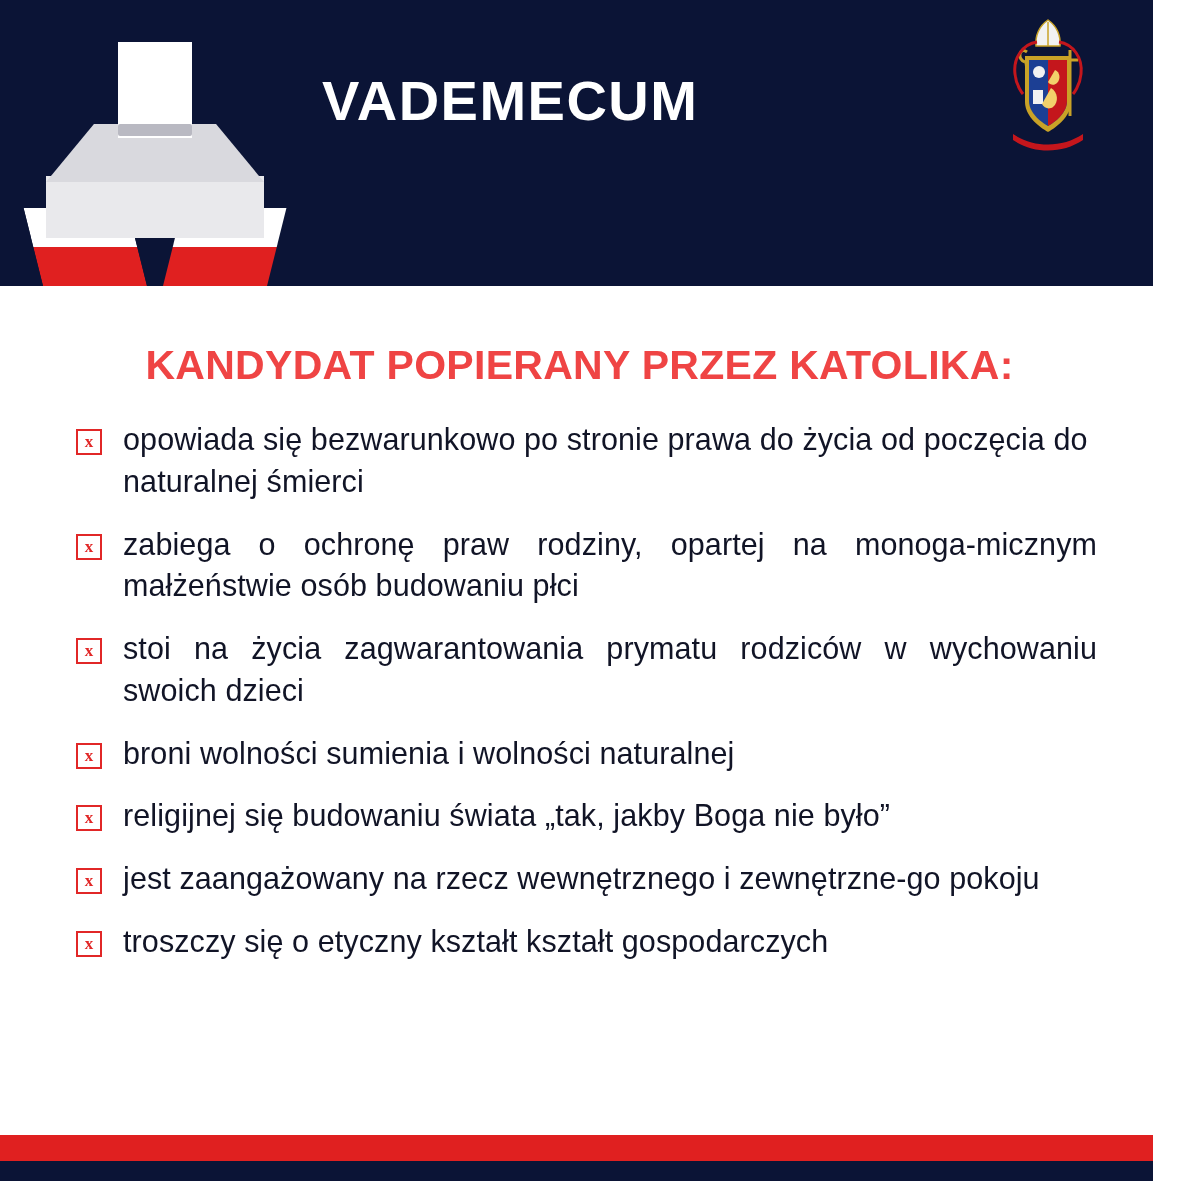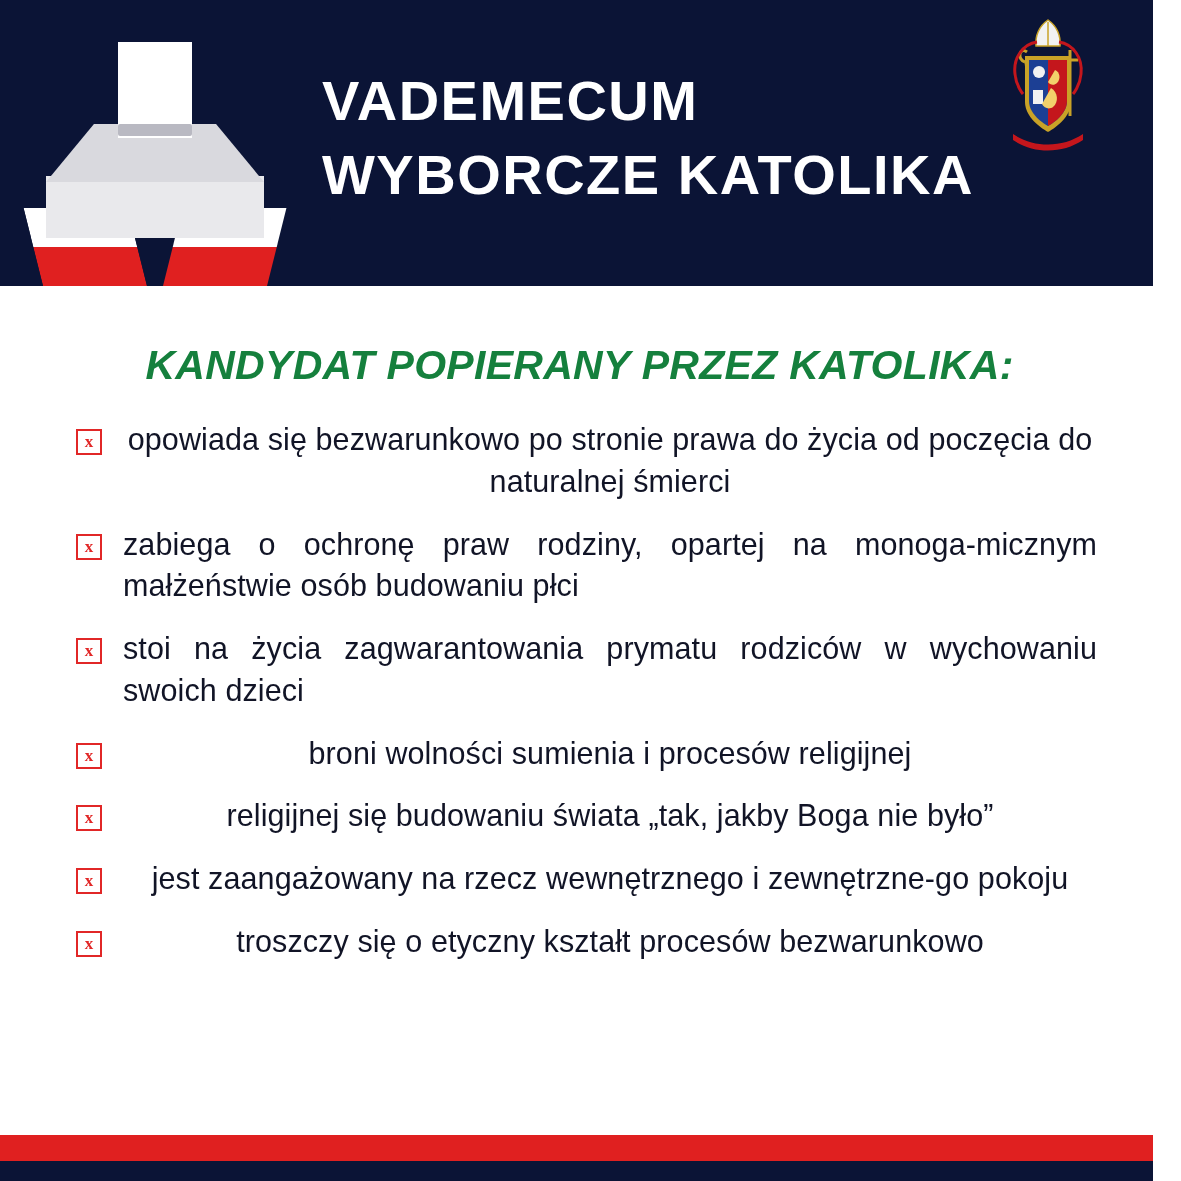--- a/index.html
+++ b/index.html
@@ -122,24 +122,23 @@
   
   .content {
     flex: 1 1 auto;
     padding: 42px 56px 0 62px;
     box-sizing: border-box;
   }
   .section-title {
     text-align: center;
     font-size: 41px;
     font-weight: bold;
-    color: #15803d;
+    color: #ef4444;
     letter-spacing: 0.3px;
     margin: 14px 0 30px 0;
-    font-style: italic;
   }
   ul.items {
     list-style: none;
     margin: 0;
     padding: 0;
   }
   ul.items li {
     display: flex;
     align-items: flex-start;
     margin-bottom: 21px;
@@ -160,21 +159,21 @@
   }
   .item-text {
     font-size: 30.5px;
     line-height: 1.37;
     color: #111426;
     text-align: justify;
     flex: 1 1 auto;
     letter-spacing: 0.1px;
   }
   .item-text.nojustify {
-    text-align: center;
+    text-align: left;
   }
 
   
   .footer {
     flex: 0 0 auto;
     height: 46px;
     display: flex;
     flex-direction: column;
   }
   .footer .stripe-red {
@@ -197,21 +196,20 @@
       <div class="flag-left"></div>
       <div class="flag-right"></div>
       <div class="box-front"></div>
       <div class="box-top"></div>
       <div class="paper"></div>
       <div class="slot"></div>
     </div>
 
     <div class="title-block">
       <div class="title-line">VADEMECUM</div>
-      <div class="title-line">WYBORCZE KATOLIKA</div>
     </div>
 
     <div class="crest">
       <svg viewBox="0 0 118 140" width="118" height="140" aria-hidden="true">
 
         <path d="M59 4 C50 10 46 20 47 30 L71 30 C72 20 68 10 59 4 Z" fill="#f2f2f2" stroke="#c9a227" stroke-width="1.5"></path>
         <path d="M59 6 L59 30" stroke="#c9a227" stroke-width="1.5"></path>
 
         <path d="M38 36 C30 30 28 44 36 46" fill="none" stroke="#c9a227" stroke-width="3"></path>
         <path d="M37 46 L43 100" stroke="#c9a227" stroke-width="3"></path>
@@ -245,33 +243,33 @@
       <li>
         <span class="check">x</span>
         <span class="item-text">zabiega o ochronę praw rodziny, opartej na monoga-micznym małżeństwie osób budowaniu płci</span>
       </li>
       <li>
         <span class="check">x</span>
         <span class="item-text">stoi na życia zagwarantowania prymatu rodziców w wychowaniu swoich dzieci</span>
       </li>
       <li>
         <span class="check">x</span>
-        <span class="item-text nojustify">broni wolności sumienia i procesów religijnej</span>
+        <span class="item-text nojustify">broni wolności sumienia i wolności naturalnej</span>
       </li>
       <li>
         <span class="check">x</span>
         <span class="item-text nojustify">religijnej się budowaniu świata „tak, jakby Boga nie było”</span>
       </li>
       <li>
         <span class="check">x</span>
         <span class="item-text nojustify">jest zaangażowany na rzecz wewnętrznego i zewnętrzne-go pokoju</span>
       </li>
       <li>
         <span class="check">x</span>
-        <span class="item-text nojustify">troszczy się o etyczny kształt procesów bezwarunkowo</span>
+        <span class="item-text nojustify">troszczy się o etyczny kształt kształt gospodarczych</span>
       </li>
     </ul>
   </div>
 
   <div class="footer">
     <div class="stripe-red"></div>
     <div class="stripe-navy"></div>
   </div>
 </div>
 

